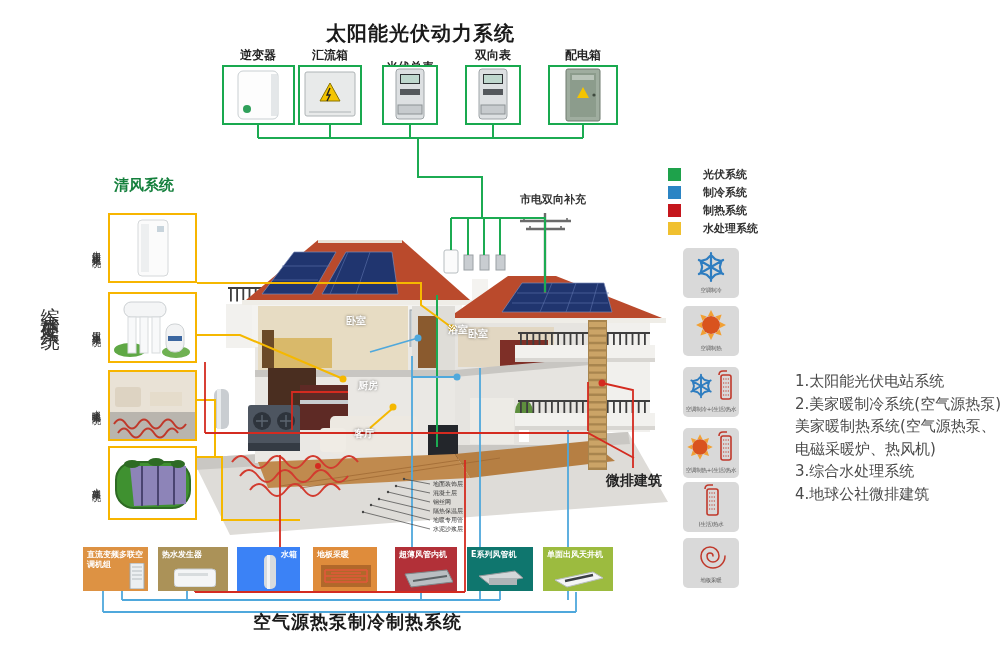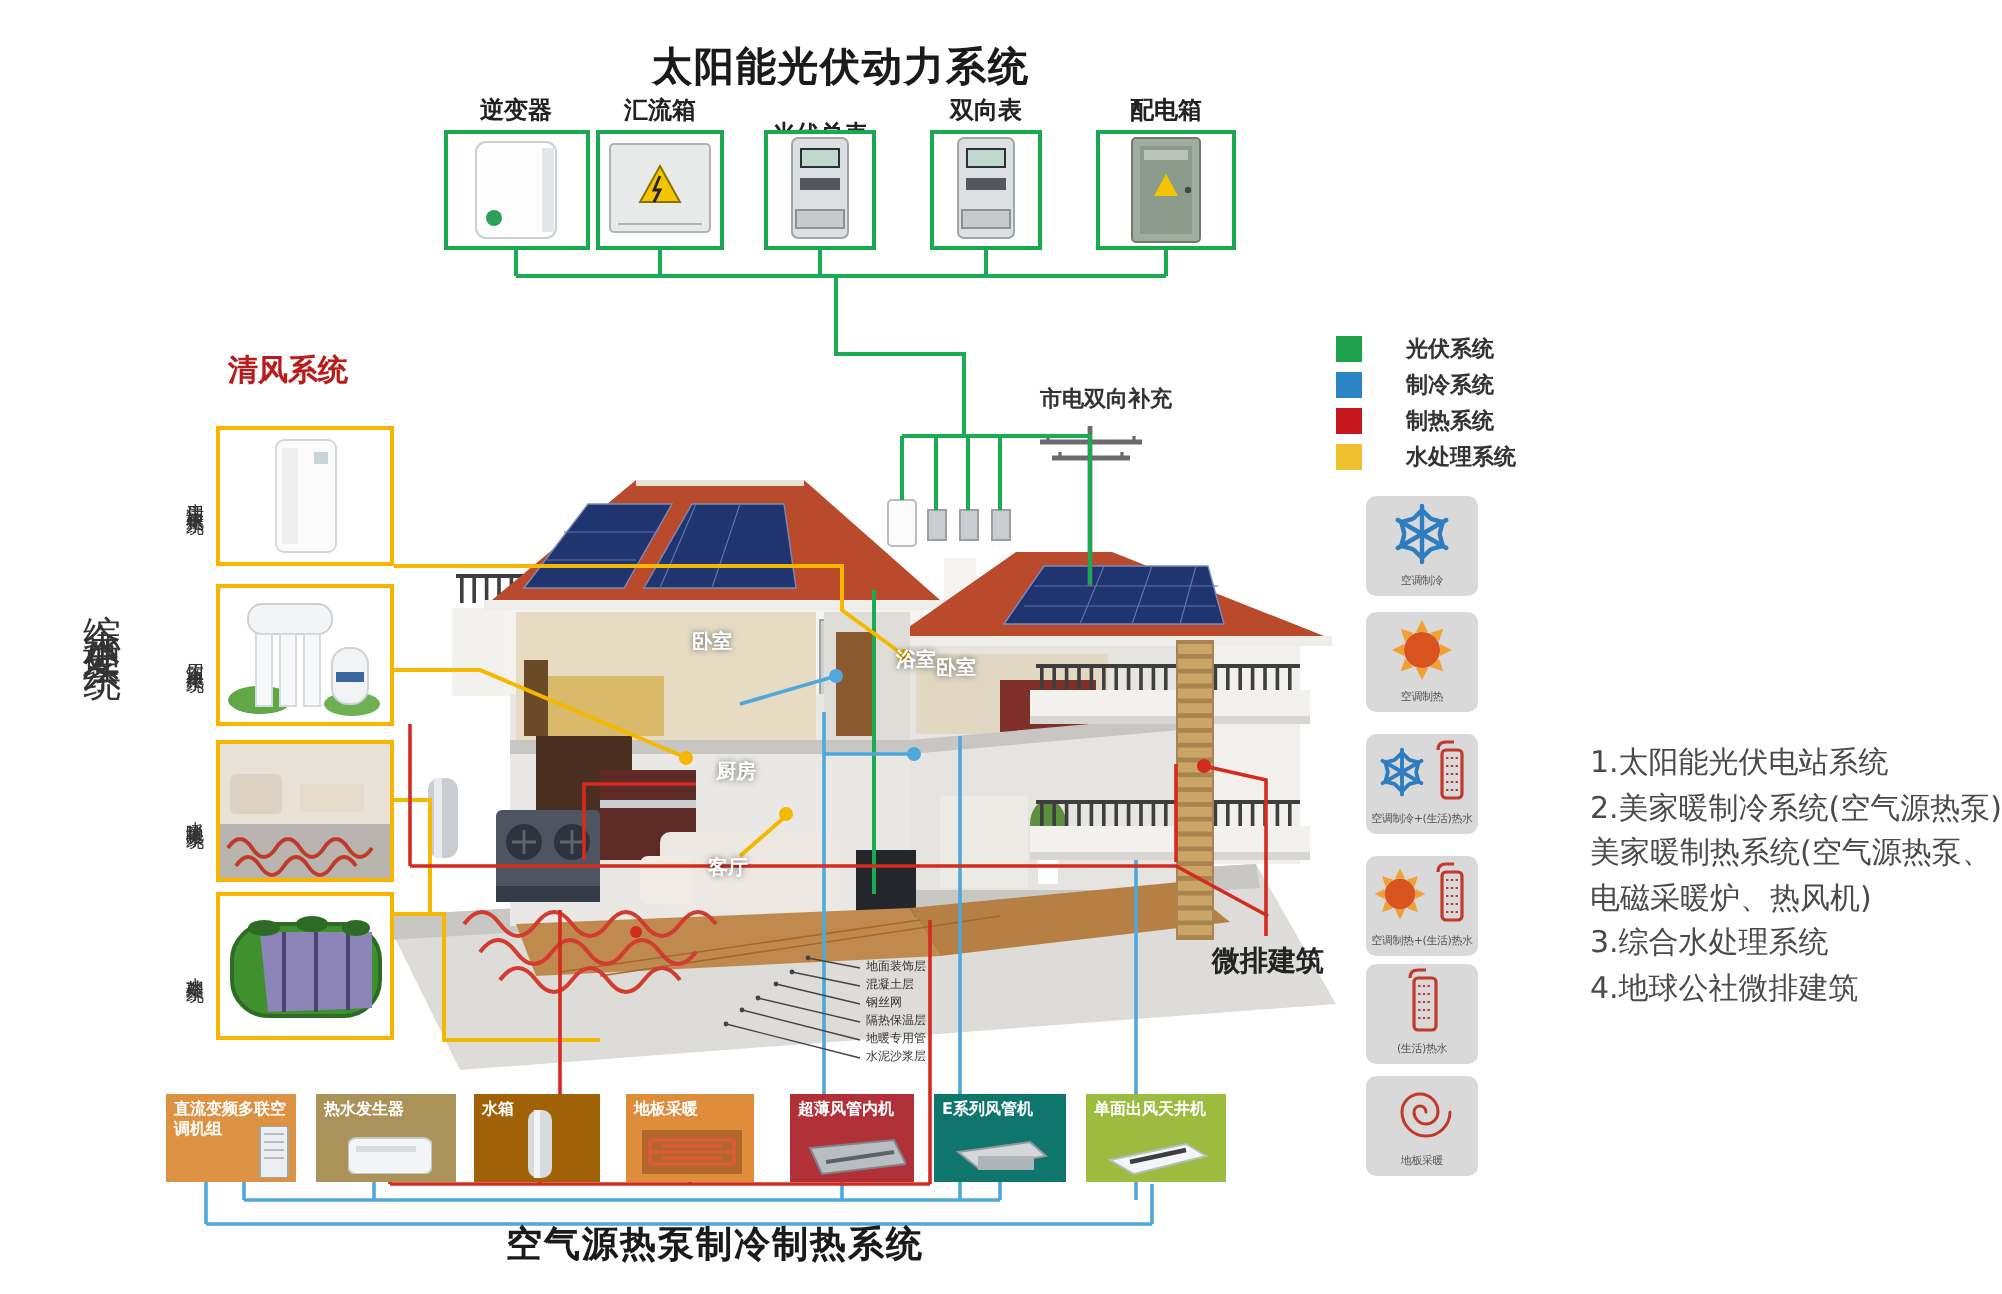--- a/index.html
+++ b/index.html
@@ -14,21 +14,21 @@
   .tlabel{font-size:12px;font-weight:bold;color:#222;border-bottom:1px solid #444;
           transform:translateX(-50%);white-space:nowrap;padding-bottom:1px;}
   
   .lg-row{display:flex;align-items:center;gap:22px;height:13px;margin-bottom:5px;}
   .lg-sq{width:13px;height:13px;flex:0 0 13px;}
   .lg-tx{font-size:11px;font-weight:bold;color:#333;white-space:nowrap;}
   
   .ybox{border:2px solid #F7B500;background:#fff;box-sizing:border-box;overflow:hidden;}
   .yvlab{writing-mode:vertical-rl;font-size:9px;color:#333;letter-spacing:1px;
          display:flex;align-items:center;justify-content:center;}
-  .fresh-title{font-size:15px;font-weight:bold;color:#b91c1c;}
+  .fresh-title{font-size:15px;font-weight:bold;color:#15803d;}
   .vert-title{writing-mode:vertical-rl;font-size:19px;color:#333;letter-spacing:4px;font-weight:500;}
   
   .mtile{width:56px;background:#D9D9D9;border-radius:5px;text-align:center;box-sizing:border-box;}
   .mcap{font-size:5.5px;color:#555;white-space:nowrap;letter-spacing:-0.2px;margin-top:-1px;}
   
   .syslist{width:206px;font-size:15px;line-height:1.5;color:#4a4a4a;}
   
   .btile{height:44px;box-sizing:border-box;overflow:hidden;position:absolute;top:547px;}
   .btile .blab{font-size:8px;font-weight:bold;color:#fff;padding:3px 0 0 4px;line-height:1.25;position:relative;z-index:2;}
   
@@ -454,21 +454,21 @@
     <path d="M3,4 h10 M3,8 h10 M3,12 h10 M3,16 h10" stroke="#B6BDC1" stroke-width="1"></path>
   </svg>
 </div>
 <div class="btile" style="left: 158px; width: 70px; background: rgb(171, 146, 88);">
   <div class="blab">热水发生器</div>
   <svg class="abs" style="left:16px;bottom:4px;" width="42" height="20">
     <rect x="0" y="2" width="42" height="18" rx="4" fill="#F4F5F6" stroke="#C3C8CB"></rect>
     <rect x="4" y="6" width="30" height="3" fill="#D8DCDE"></rect>
   </svg>
 </div>
-<div class="btile" style="left: 237px; width: 63px; background: #a16207;">
+<div class="btile" style="left: 237px; width: 63px; background: #3b82f6; padding-left: 40px;">
   <div class="blab">水箱</div>
   <svg class="abs" style="left:26px;top:8px;" width="14" height="34">
     <rect x="1" y="0" width="12" height="34" rx="5" fill="#D7DBDE"></rect>
     <rect x="4" y="0" width="3" height="34" fill="#F2F4F5"></rect>
   </svg>
 </div>
 <div class="btile" style="left: 313px; width: 64px; background: rgb(223, 140, 59);">
   <div class="blab">地板采暖</div>
   <svg class="abs" style="left:8px;bottom:4px;" width="50" height="22">
     <rect x="0" y="0" width="50" height="22" fill="#8A4A1E" opacity="0.55"></rect>

